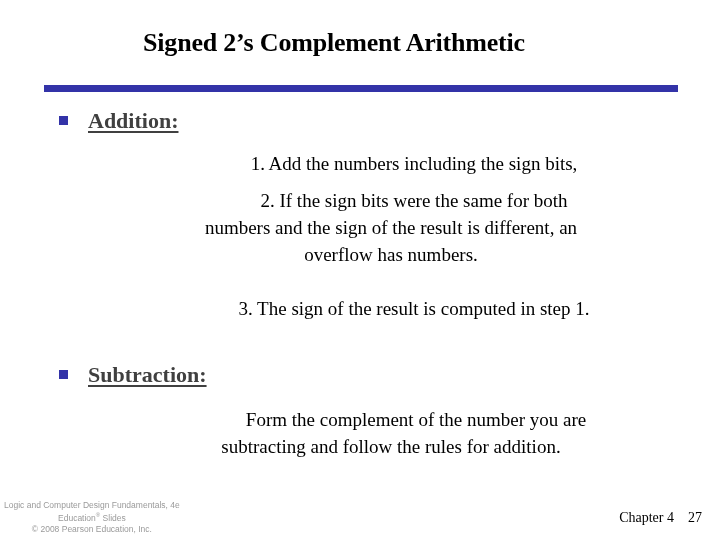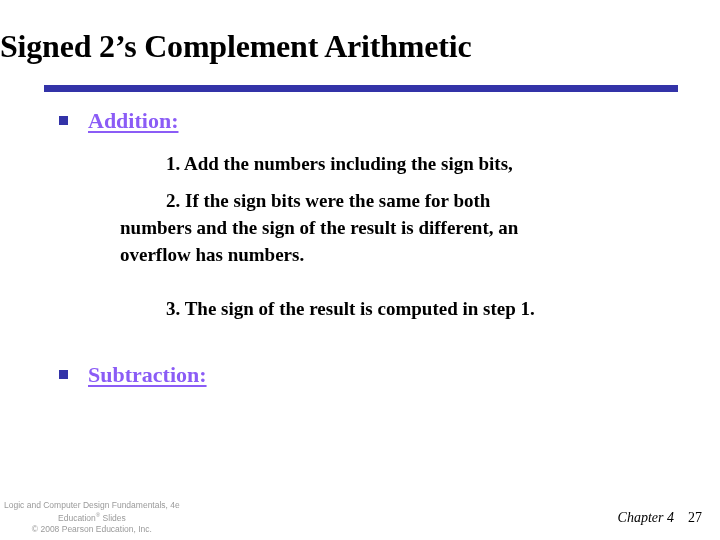--- a/index.html
+++ b/index.html
@@ -21,22 +21,22 @@
     height: 540px;
     background: #ffffff;
   }
 
   
   .slide-title {
     position: absolute;
     left: 0;
     top: 28px;
     width: 668px;
-    text-align: left;
-    font-size: 32px;
+    text-align: center;
+    font-size: 26px;
     font-weight: bold;
     letter-spacing: -0.2px;
     color: #000000;
     white-space: nowrap;
   }
   .title-rule {
     position: absolute;
     left: 44px;
     top: 85px;
     width: 634px;
@@ -68,34 +68,35 @@
     position: absolute;
     left: 59px;
     top: 12px;
     width: 9px;
     height: 9px;
     background: #3333a8;
   }
   .section-head-label {
     font-size: 22px;
     font-weight: bold;
-    color: #8b5cf6;
+    color: #404040;
     text-decoration: underline;
     text-underline-offset: 3px;
     margin-top: 28px;
   }
 
   .para {
     margin: 0;
     padding: 0 58px 0 120px;
     font-size: 19px;
-    font-weight: bold;
+    font-weight: normal;
     line-height: 27px;
     color: #000000;
     text-indent: 0;
+    text-align: center;
   }
   .para .ln { display: block; }
   .para .ln.first { padding-left: 46px; }
   .para.item1 { margin-top: 12px; }
   .para.item2 { margin-top: 10px; }
   .para.item3 { margin-top: 27px; }
   .para.subtext { margin-top: 14px; }
   .para.subtext .ln.first { padding-left: 50px; }
 
   
@@ -115,21 +116,21 @@
     vertical-align: super;
   }
   .footer-right {
     position: absolute;
     right: 18px;
     bottom: 14px;
     font-size: 14px;
     color: #000000;
     white-space: nowrap;
   }
-  .footer-right .chapter { margin-right: 14px; font-style: italic; }
+  .footer-right .chapter { margin-right: 14px; }
 </style>
 </head>
 <body>
 
 <div class="slide">
 
   <div class="slide-title">Signed 2’s Complement Arithmetic</div>
   <div class="title-rule"></div>
 
   <div class="body-area">
@@ -154,20 +155,24 @@
         <span class="ln first">3. The sign of the result is computed in step 1.</span>
       </p>
     </div>
 
     <div class="section section-subtraction">
       <div class="section-head">
         <span class="bullet-square"></span>
         <span class="section-head-label">Subtraction:</span>
       </div>
 
+      <p class="para subtext">
+        <span class="ln first">Form the complement of the number you are</span>
+        <span class="ln">subtracting and follow the rules for addition.</span>
+      </p>
     </div>
 
   </div>
 
   <div class="footer-credit">
     <div>Logic and Computer Design Fundamentals, 4e</div>
     <div><span>Education</span><sup>®</sup><span> Slides</span></div>
     <div>© 2008 Pearson Education, Inc.</div>
   </div>
 

